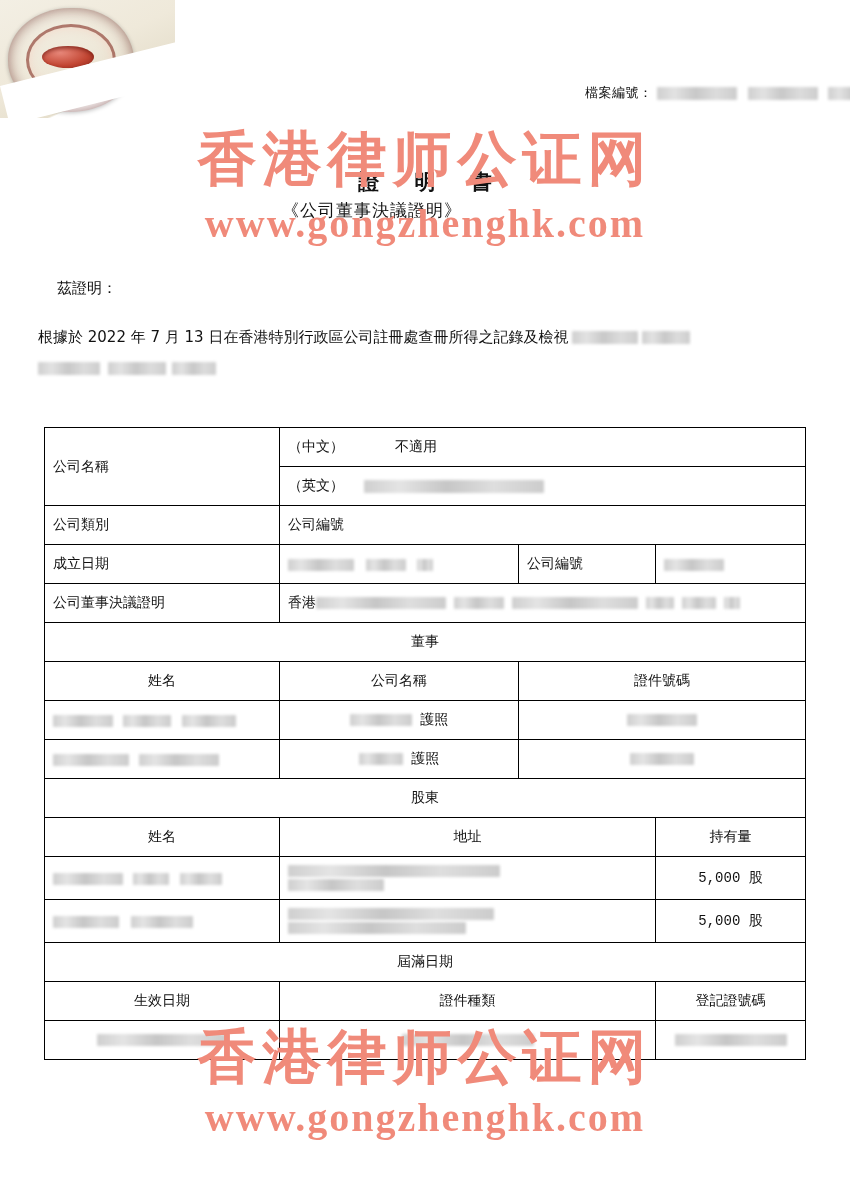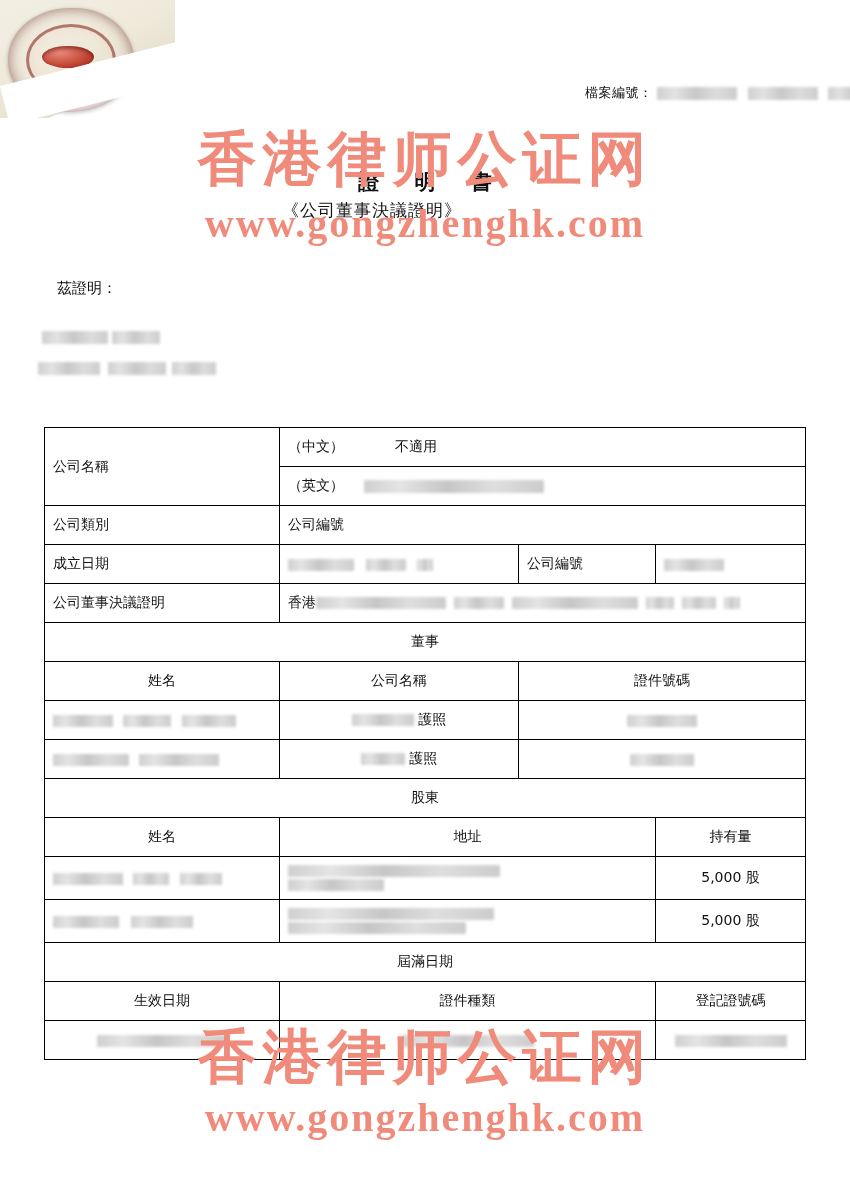--- a/index.html
+++ b/index.html
@@ -118,21 +118,21 @@
     border-collapse: collapse;
     font-size: 14px;
   }
   table.doc td {
     border: 1px solid #000;
     padding: 6px 8px;
     height: 26px;
     vertical-align: middle;
   }
   td.label { width: 218px; padding-left: 16px; }
-  td.center { text-align: center; }
+  td.center { text-align: center; font-family: Liberation Mono, monospace; }
   td.section { text-align: center; font-weight: normal; }
   .cell-redact {
     display: inline-block;
     background: linear-gradient(90deg,#cfcfcf 0%,#e4e4e4 20%,#c6c6c6 46%,#dedede 72%,#cccccc 100%);
     filter: blur(1.7px);
     border-radius: 1px;
     height: 12px;
     vertical-align: middle;
   }
   .cell-redact.tall { height: 13px; }
@@ -175,21 +175,21 @@
   <span class="redact" style="width:80px"></span>
   <span class="redact" style="width:70px;margin-left:6px"></span>
   <span class="redact" style="width:52px;margin-left:6px"></span>
 </div>
 
 <div class="title-main">證 明 書</div>
 <div class="title-sub">《公司董事決議證明》</div>
 
 <div class="para-lead">茲證明：</div>
 <div class="para-body">
-  <span class="redact" style="width:66px;margin-left:4px"></span><span class="redact" style="width:48px;margin-left:4px"></span><br>
+  <span>根據於 2022 年 7 月 13 日在香港特別行政區公司註冊處查冊所得之記錄及檢視</span><span class="redact" style="width:66px;margin-left:4px"></span><span class="redact" style="width:48px;margin-left:4px"></span><br>
   <span class="redact" style="width:62px"></span><span class="redact" style="width:58px;margin-left:8px"></span><span class="redact" style="width:44px;margin-left:6px"></span>
 </div>
 
 <table class="doc">
   <tbody>
       <tr>
     <td class="label" rowspan="2">公司名稱</td>
     <td colspan="3">
       <span>（中文）</span>
       <span style="display:inline-block;width:42px"></span>

